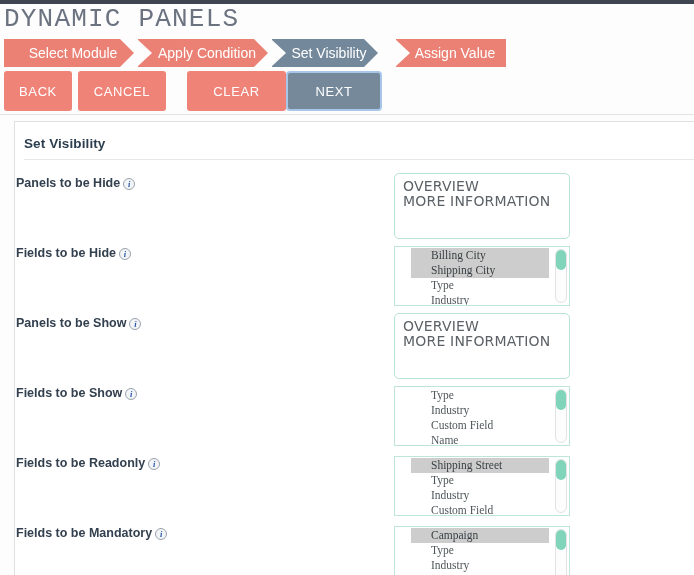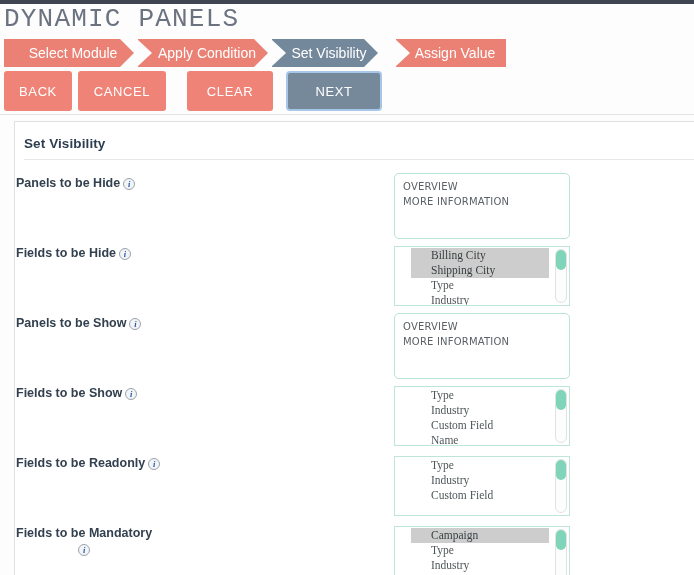--- a/index.html
+++ b/index.html
@@ -100,21 +100,21 @@
 
   
   .panelbox{
     position:absolute;left:394px;width:176px;height:66px;
     background:#ffffff;border:1px solid #b9e3d5;border-radius:5px;
     box-sizing:border-box;padding:5px 8px;
     overflow:hidden;
   }
   .panelbox .opt{
     font-family:"DejaVu Sans", sans-serif;
-    font-size:10px;color:#5b6166;line-height:15px;letter-spacing:.2px;
+    font-size:14px;color:#5b6166;line-height:15px;letter-spacing:.2px;
     white-space:nowrap;
   }
 
   
   .listbox{
     position:absolute;left:394px;width:176px;height:60px;
     background:#ffffff;border:1px solid #bfe5d8;
     box-sizing:border-box;
     overflow:hidden;
   }
@@ -164,21 +164,21 @@
       <div class="step flat" style="left: 396px; width: 110px;">
         <div class="body"></div>
         <div class="notch"></div>
         <span class="lbl">Assign Value</span>
       </div>
     </div>
 
   <div class="btnrow">
     <div class="btn" style="left:4px;width:68px;">BACK</div>
     <div class="btn" style="left:78px;width:88px;">CANCEL</div>
-    <div class="btn" style="left:187px;width:86px;">CLEAR</div>
+    <div class="btn" style="left:187px;width:99px;">CLEAR</div>
     <div class="btn next" style="left:286px;width:96px;">NEXT</div>
   </div>
 
   <div class="hdr-sep"></div>
 
   <div class="card"></div>
   <div class="card-title">Set Visibility</div>
   <div class="card-divider"></div>
 
   <div id="form-rows">
@@ -227,29 +227,30 @@
         <div class="sbar">
           <div class="sthumb"></div>
         </div>
       </div>
       <div class="frow-label" style="top: 456px;">
         <span>Fields to be Readonly</span>
         <span class="info-icon">i</span>
       </div>
       <div class="listbox" style="top: 456px;">
         <div class="inner">
+          <div class="opt sel">Shipping Street</div>
           <div class="opt">Type</div>
           <div class="opt">Industry</div>
           <div class="opt">Custom Field</div>
         </div>
         <div class="sbar">
           <div class="sthumb"></div>
         </div>
       </div>
-      <div class="frow-label" style="top: 526px; flex-direction: column;">
+      <div class="frow-label" style="top: 526px;">
         <span>Fields to be Mandatory</span>
         <span class="info-icon">i</span>
       </div>
       <div class="listbox" style="top: 526px;">
         <div class="inner">
           <div class="opt sel">Campaign</div>
           <div class="opt">Type</div>
           <div class="opt">Industry</div>
         </div>
         <div class="sbar">

